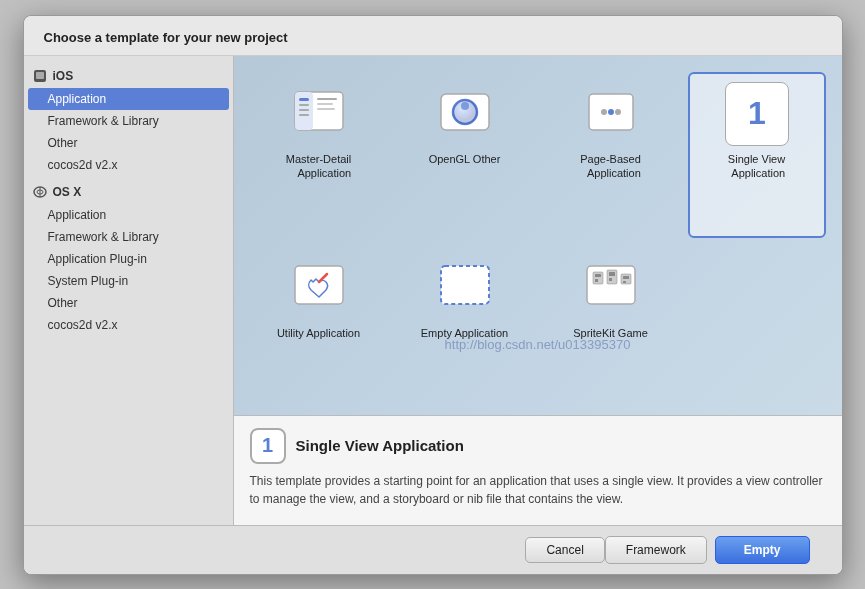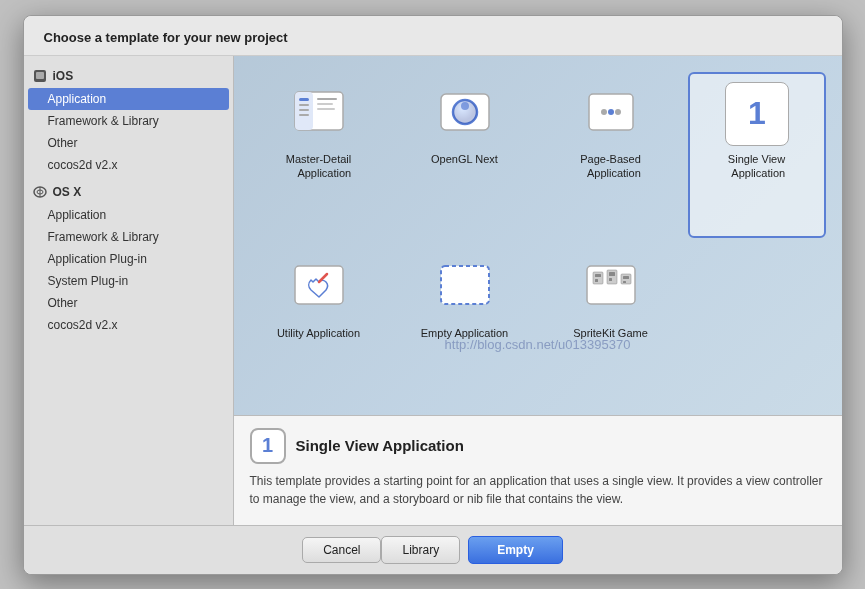--- a/index.html
+++ b/index.html
@@ -186,21 +186,21 @@
       font-size: 12px;
       color: #444;
       line-height: 1.5;
     }
     
     .dialog-footer {
       background: #e0e0e0;
       border-top: 1px solid #bbb;
       padding: 10px 32px;
       display: flex;
-      justify-content: center;
+      justify-content: flex-end;
       align-items: center;
       border-radius: 0 0 8px 8px;
     }
     .btn {
       padding: 5px 20px;
       border-radius: 5px;
       border: 1px solid #aaa;
       background: linear-gradient(to bottom, #f5f5f5, #ddd);
       font-size: 12px;
       cursor: pointer;
@@ -297,21 +297,21 @@
                 <circle cx="28" cy="26" r="12" fill="url(#og)" stroke="none" opacity="0.3"></circle>
                 <circle cx="28" cy="20" r="4" fill="#5b7fd4" opacity="0.7"></circle>
                 <defs>
                   <radialGradient id="og" cx="40%" cy="35%">
                     <stop offset="0%" stop-color="#80b0ff"></stop>
                     <stop offset="100%" stop-color="#2040a0"></stop>
                   </radialGradient>
                 </defs>
               </svg>
             </div>
-            <div class="template-name">OpenGL Next</div>
+            <div class="template-name">OpenGL Other</div>
           </div>
 
           <div class="template-item">
             <div class="template-icon">
               <svg width="56" height="56" viewBox="0 0 56 56">
                 <rect x="6" y="8" width="44" height="36" rx="4" fill="white" stroke="#aaa" stroke-width="1.5"></rect>
                 <circle cx="21" cy="26" r="3" fill="#aaa"></circle>
                 <circle cx="28" cy="26" r="3" fill="#5b7fd4"></circle>
                 <circle cx="35" cy="26" r="3" fill="#aaa"></circle>
               </svg>
@@ -378,17 +378,17 @@
           <div class="desc-title">Single View Application</div>
         </div>
         <div class="desc-text">This template provides a starting point for an application that uses a single view. It provides a view controller to manage the view, and a storyboard or nib file that contains the view.</div>
       </div>
     </div>
   </div>
 
   <div class="dialog-footer">
     <button class="btn">Cancel</button>
     <div class="btn-group">
-      <button class="btn">Library</button>
+      <button class="btn">Framework</button>
       <button class="btn btn-next">Empty</button>
     </div>
   </div>
 </div>
 
 </body></html>

